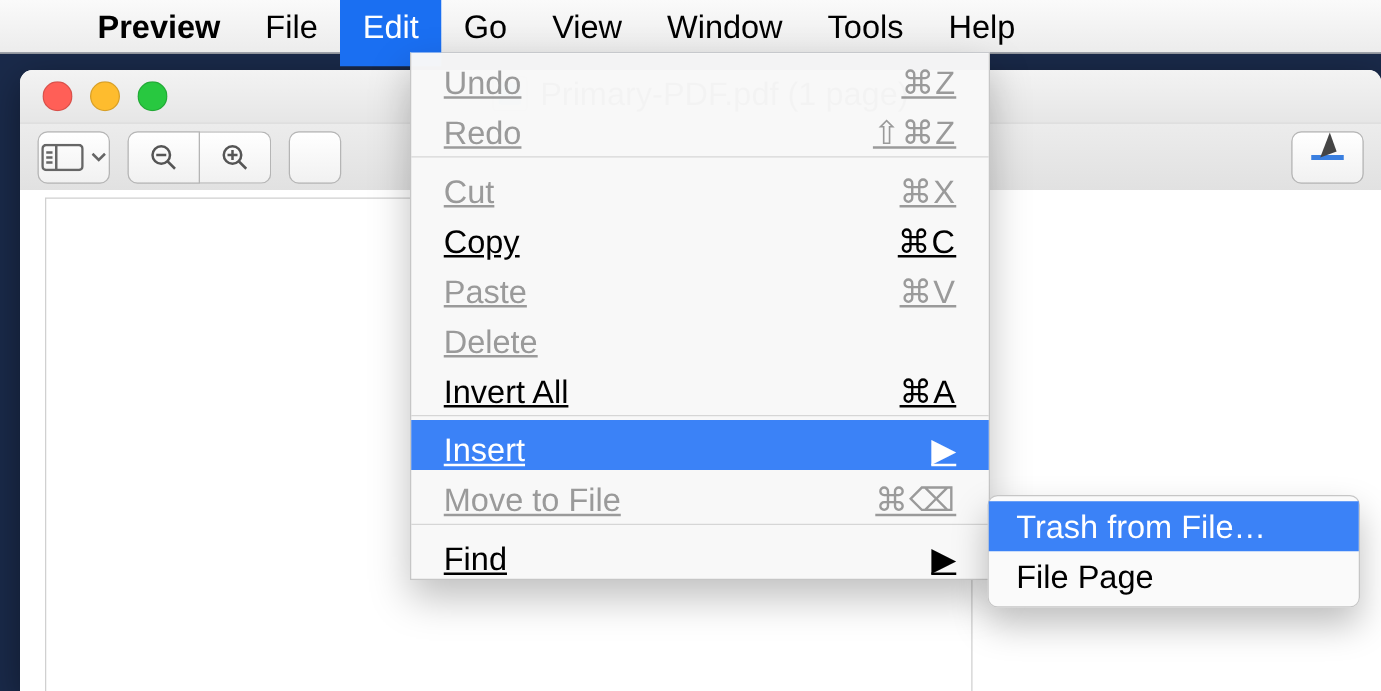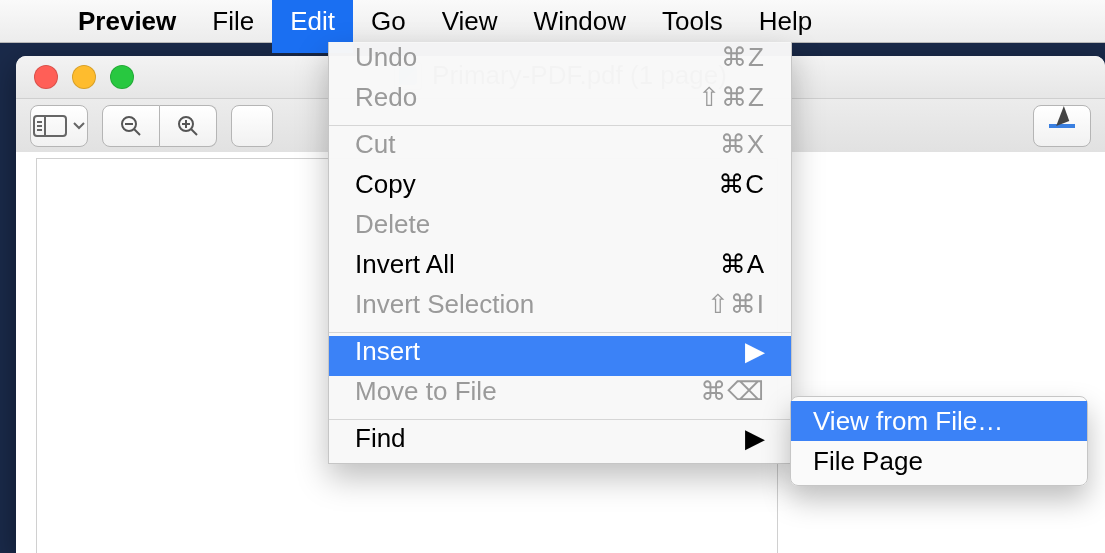--- a/index.html
+++ b/index.html
@@ -182,25 +182,26 @@
     border: 1px solid #c6c6c6;
     border-top: none;
     box-shadow: 0 14px 30px rgba(0,0,0,0.25);
     font-size: 26px;
   }
   .dropdown .sep {
     height:1px; background:#d6d6d6; margin: 3px 0;
   }
   .mi {
     display:flex;
-    align-items:flex-start;
+    align-items:flex-end;
     height: 40px;
     padding: 0 26px;
     color:#9a9a9a;
     cursor:default;
+    text-decoration:underline;
   }
   .mi.enabled { color:#000; }
   .mi .lbl { flex:1; }
   .mi .sc  { color: inherit; letter-spacing: 1px; }
   .mi.enabled .sc { color:#000; }
   .mi.sel {
     background:#3b82f7;
     color:#fff;
     gap:12px;
   }
@@ -329,42 +330,42 @@
     <div class="sep"></div>
     <div class="mi">
       <span class="lbl">Cut</span>
       <span class="sc">⌘X</span>
     </div>
     <div class="mi enabled">
       <span class="lbl">Copy</span>
       <span class="sc">⌘C</span>
     </div>
     <div class="mi">
+      <span class="lbl">Paste</span>
+      <span class="sc">⌘V</span>
+    </div>
+    <div class="mi">
       <span class="lbl">Delete</span>
     </div>
     <div class="mi enabled">
       <span class="lbl">Invert All</span>
       <span class="sc">⌘A</span>
-    </div>
-    <div class="mi">
-      <span class="lbl">Invert Selection</span>
-      <span class="sc">⇧⌘I</span>
     </div>
     <div class="sep"></div>
     <div class="mi enabled sel">
       <span class="lbl">Insert</span>
       <span class="arrow">▶</span>
     </div>
     <div class="mi">
       <span class="lbl">Move to File</span>
       <span class="sc">⌘⌫</span>
     </div>
     <div class="sep"></div>
     <div class="mi enabled">
       <span class="lbl">Find</span>
       <span class="arrow">▶</span>
     </div>
   </div>
 
 <div class="submenu" id="insert-sub">
-    <div class="smi sel">View from File…</div>
+    <div class="smi sel">Trash from File…</div>
     <div class="smi">File Page</div>
   </div>
 
 </body></html>

